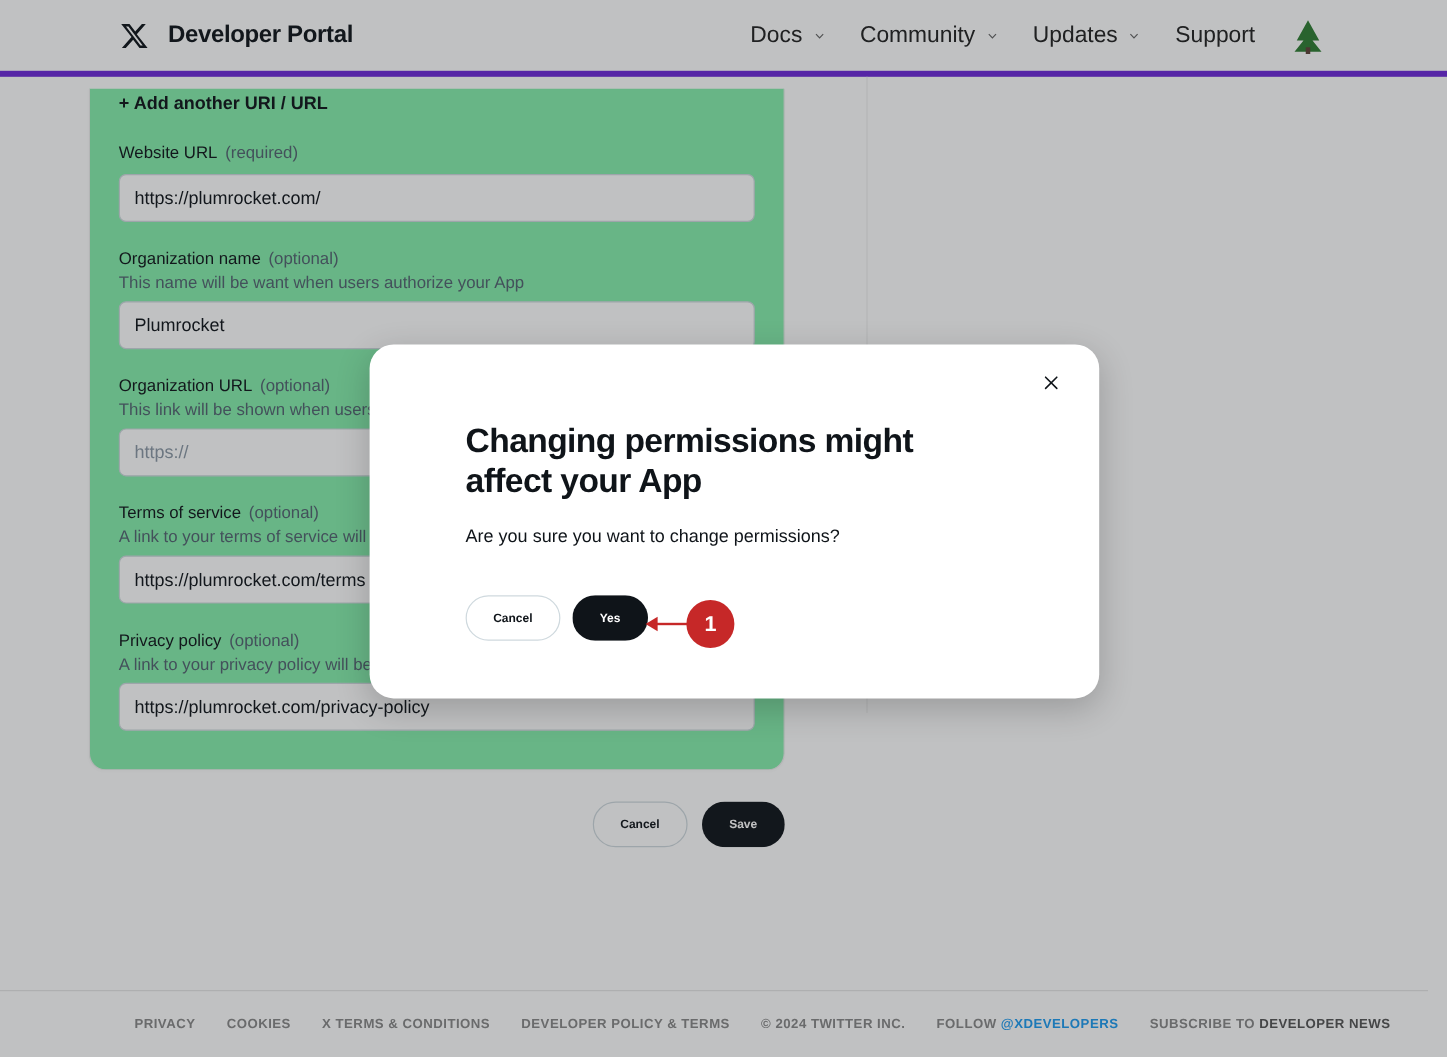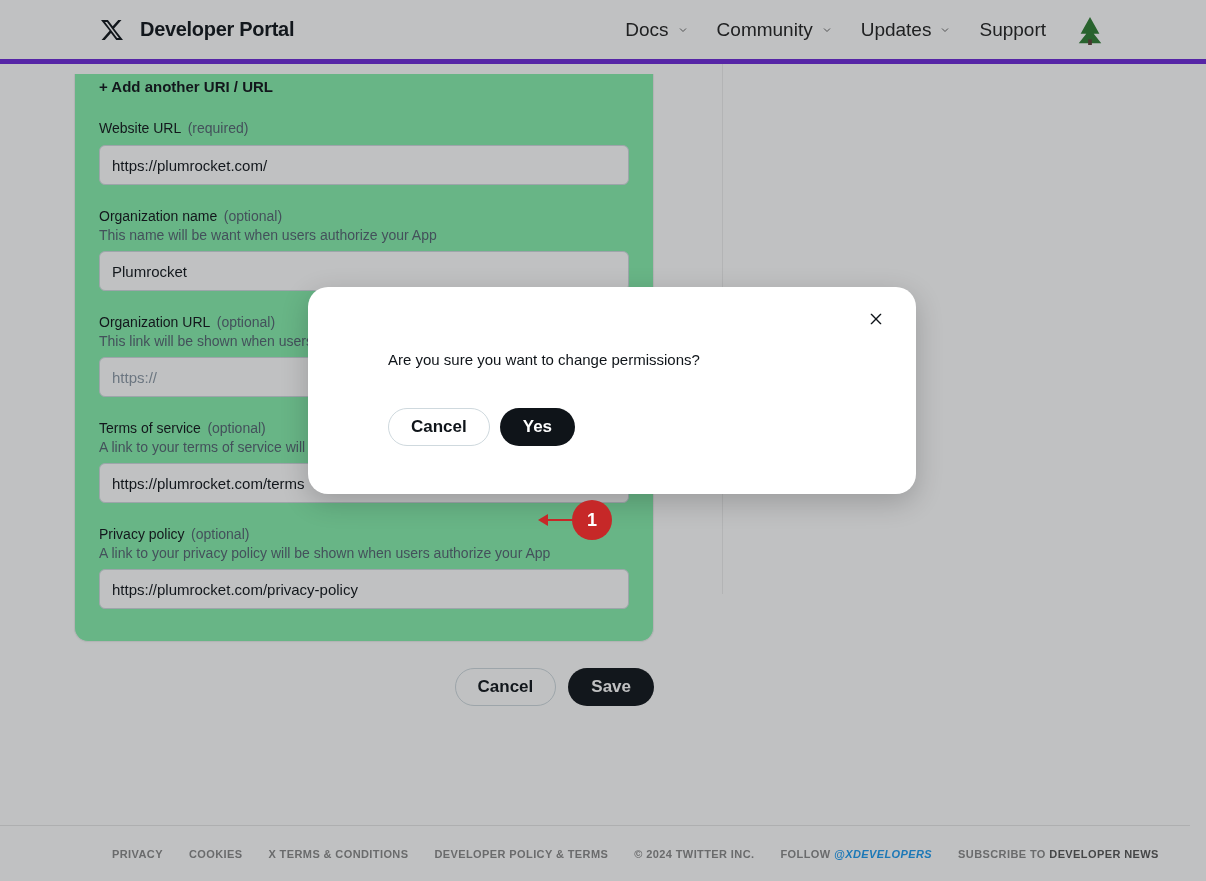--- a/index.html
+++ b/index.html
@@ -79,21 +79,21 @@
     justify-content: flex-end;
     gap: 12px;
     margin-top: 26px;
     margin-left: 0;
     padding-right: 0;
   }
   .btn {
     height: 38px;
     border-radius: 999px;
     padding: 0 22px;
-    font-size: 17px;
+    font-size: 10px;
     font-weight: 700;
     cursor: pointer;
     display: inline-flex;
     align-items: center;
     justify-content: center;
     border: 1px solid transparent;
   }
   .btn-secondary { background: #fff; border-color: #cfd9de; color: #0f1419; }
   .btn-primary { background: #0f1419; color: #fff; }
 
@@ -114,21 +114,21 @@
     border-top: 1px solid #e6e6e6;
     display: flex;
     align-items: center;
     gap: 26px;
     padding: 0 100px 0 112px;
     font-size: 11px;
     letter-spacing: 0.4px;
     color: #888;
     font-weight: 700;
   }
-  .footer .accent { color: #1d9bf0; font-style: italic; }
+  .footer .accent { color: #1d9bf0; }
   .footer .grow { flex: 0 0 auto; }
   .footer-chev { margin-left: auto; }
 
   
   .dim {
     position: absolute;
     inset: 0;
     background: rgba(30,33,36,0.28);
     z-index: 10;
   }
@@ -304,20 +304,21 @@
 
 <div class="dim"></div>
 
 <div class="modal">
   <div class="modal-close">
     <svg width="16" height="16" viewBox="0 0 24 24" fill="none" stroke="#0f1419" stroke-width="2" stroke-linecap="round">
         <line x1="5" y1="5" x2="19" y2="19"></line>
         <line x1="19" y1="5" x2="5" y2="19"></line>
       </svg>
   </div>
+  <div class="modal-title">Changing permissions might affect your App</div>
   <div class="modal-body">Are you sure you want to change permissions?</div>
   <div class="modal-actions">
     <button class="btn btn-secondary">Cancel</button>
     <button class="btn btn-primary">Yes</button>
   </div>
 </div>
 
 <div class="callout">
   <div class="callout-arrow"></div>
   <div class="callout-badge">1</div>

